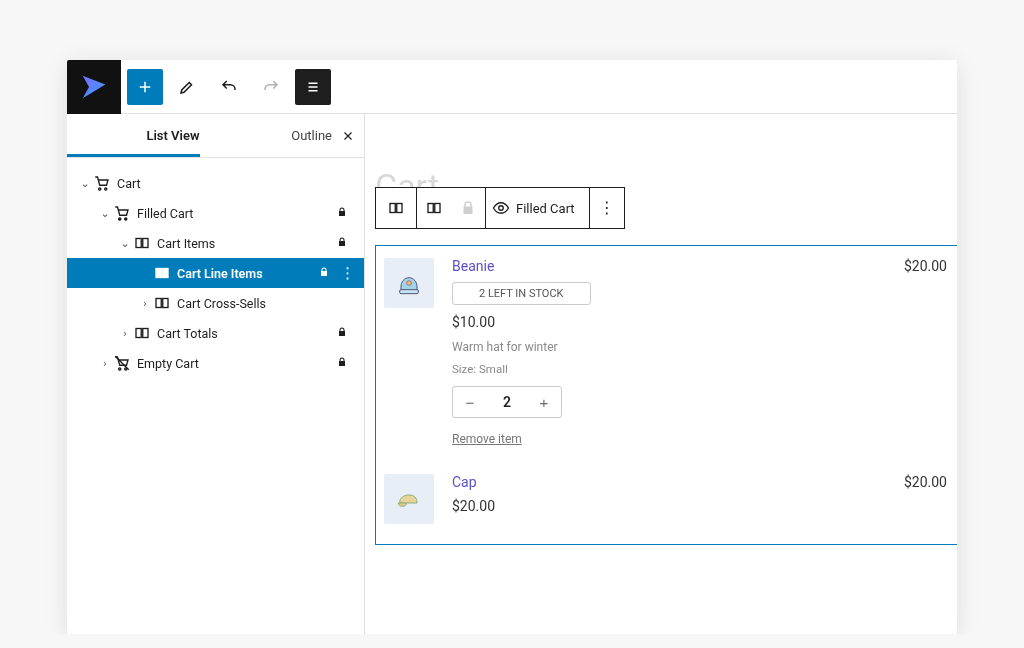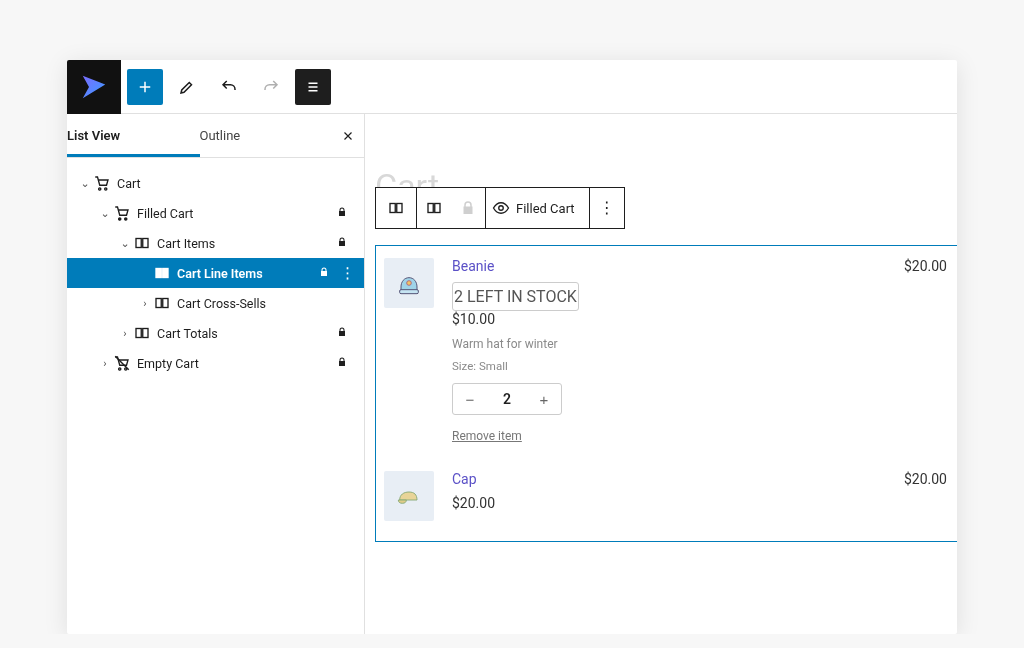--- a/index.html
+++ b/index.html
@@ -54,21 +54,21 @@
     display:flex;flex-direction:column;
   }
   .tabs {
     display:flex;
     border-bottom:1px solid #e0e0e0;
     position:relative;
   }
   .tab {
     flex:1;
     padding:14px 0;
-    text-align:left;
+    text-align:right;
     font-size:13px;
     cursor:pointer;
     color:#444;
   }
   .tab.active {
     font-weight:600;
     color:#1e1e1e;
     box-shadow: inset 0 -3px 0 #007cba;
   }
   .tab-close {
@@ -167,21 +167,22 @@
   .item-head {
     display:flex;justify-content:space-between;align-items:flex-start;
   }
   .item-name {
     color:#5b51c7;font-size:14px;margin-bottom:8px;
   }
   .item-price-right { font-size:14px;color:#333; }
   .badge {
     display:inline-block;
     border:1px solid #ccc;border-radius:3px;
-    padding:4px 1px;font-size:16px;color:#555;
+    padding:4px 26px;font-size:11px;color:#555;
+    margin-bottom:9px;
   }
   .price-line { font-size:14px;color:#333;margin-bottom:10px; }
   .desc { font-size:12px;color:#8a8a8a;margin-bottom:8px; }
   .meta { font-size:11.5px;color:#8a8a8a;margin-bottom:3px; }
   .qty {
     display:flex;align-items:center;
     border:1px solid #ccc;border-radius:3px;
     width:110px;margin-top:10px;
   }
   .qty button {

